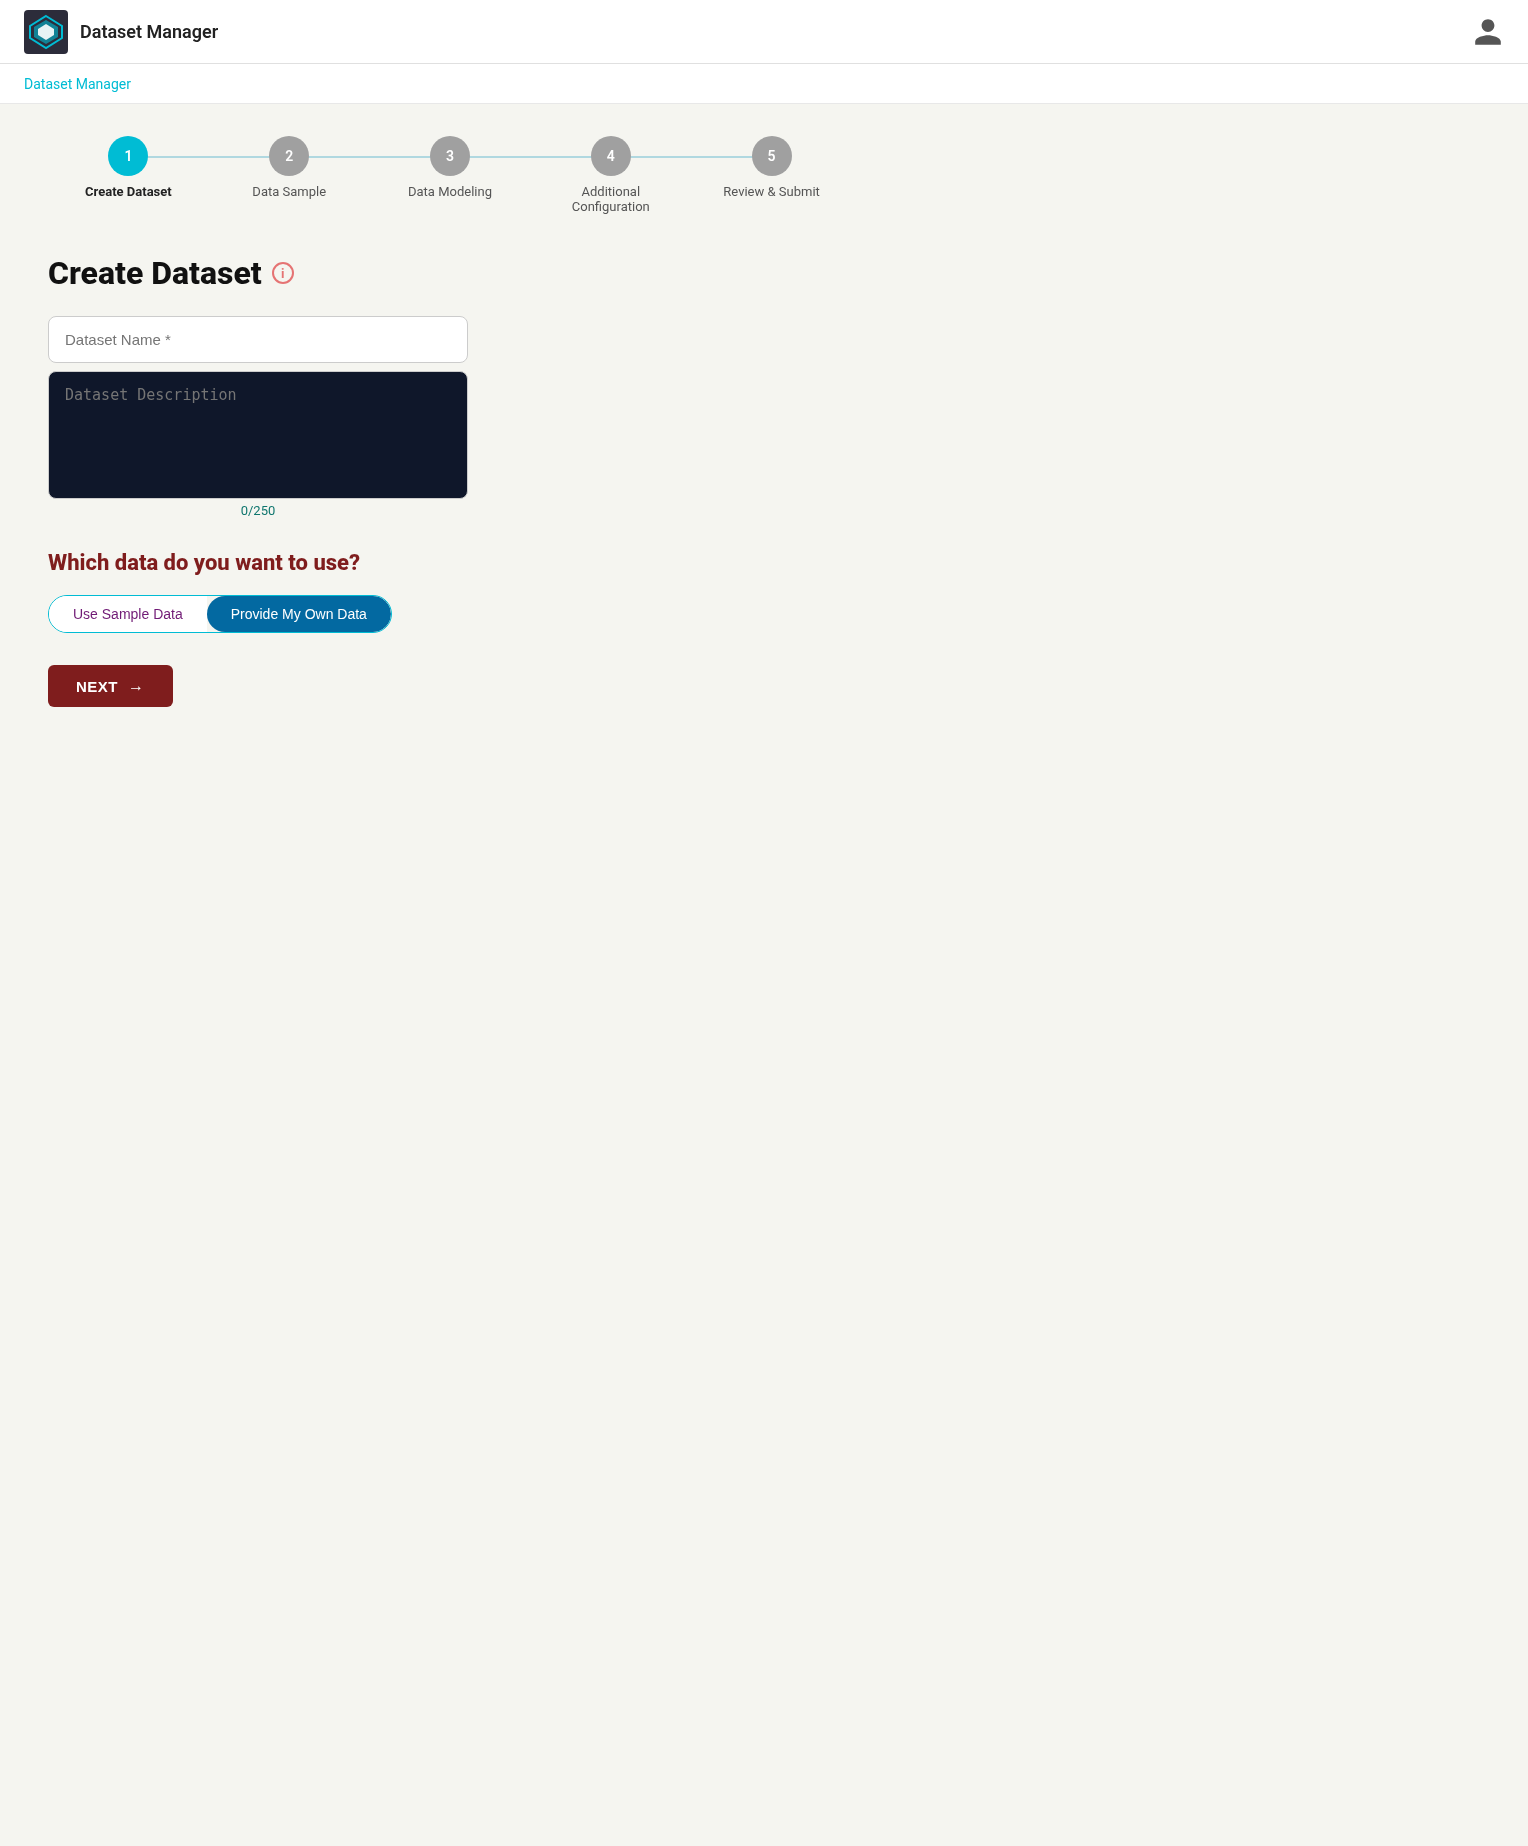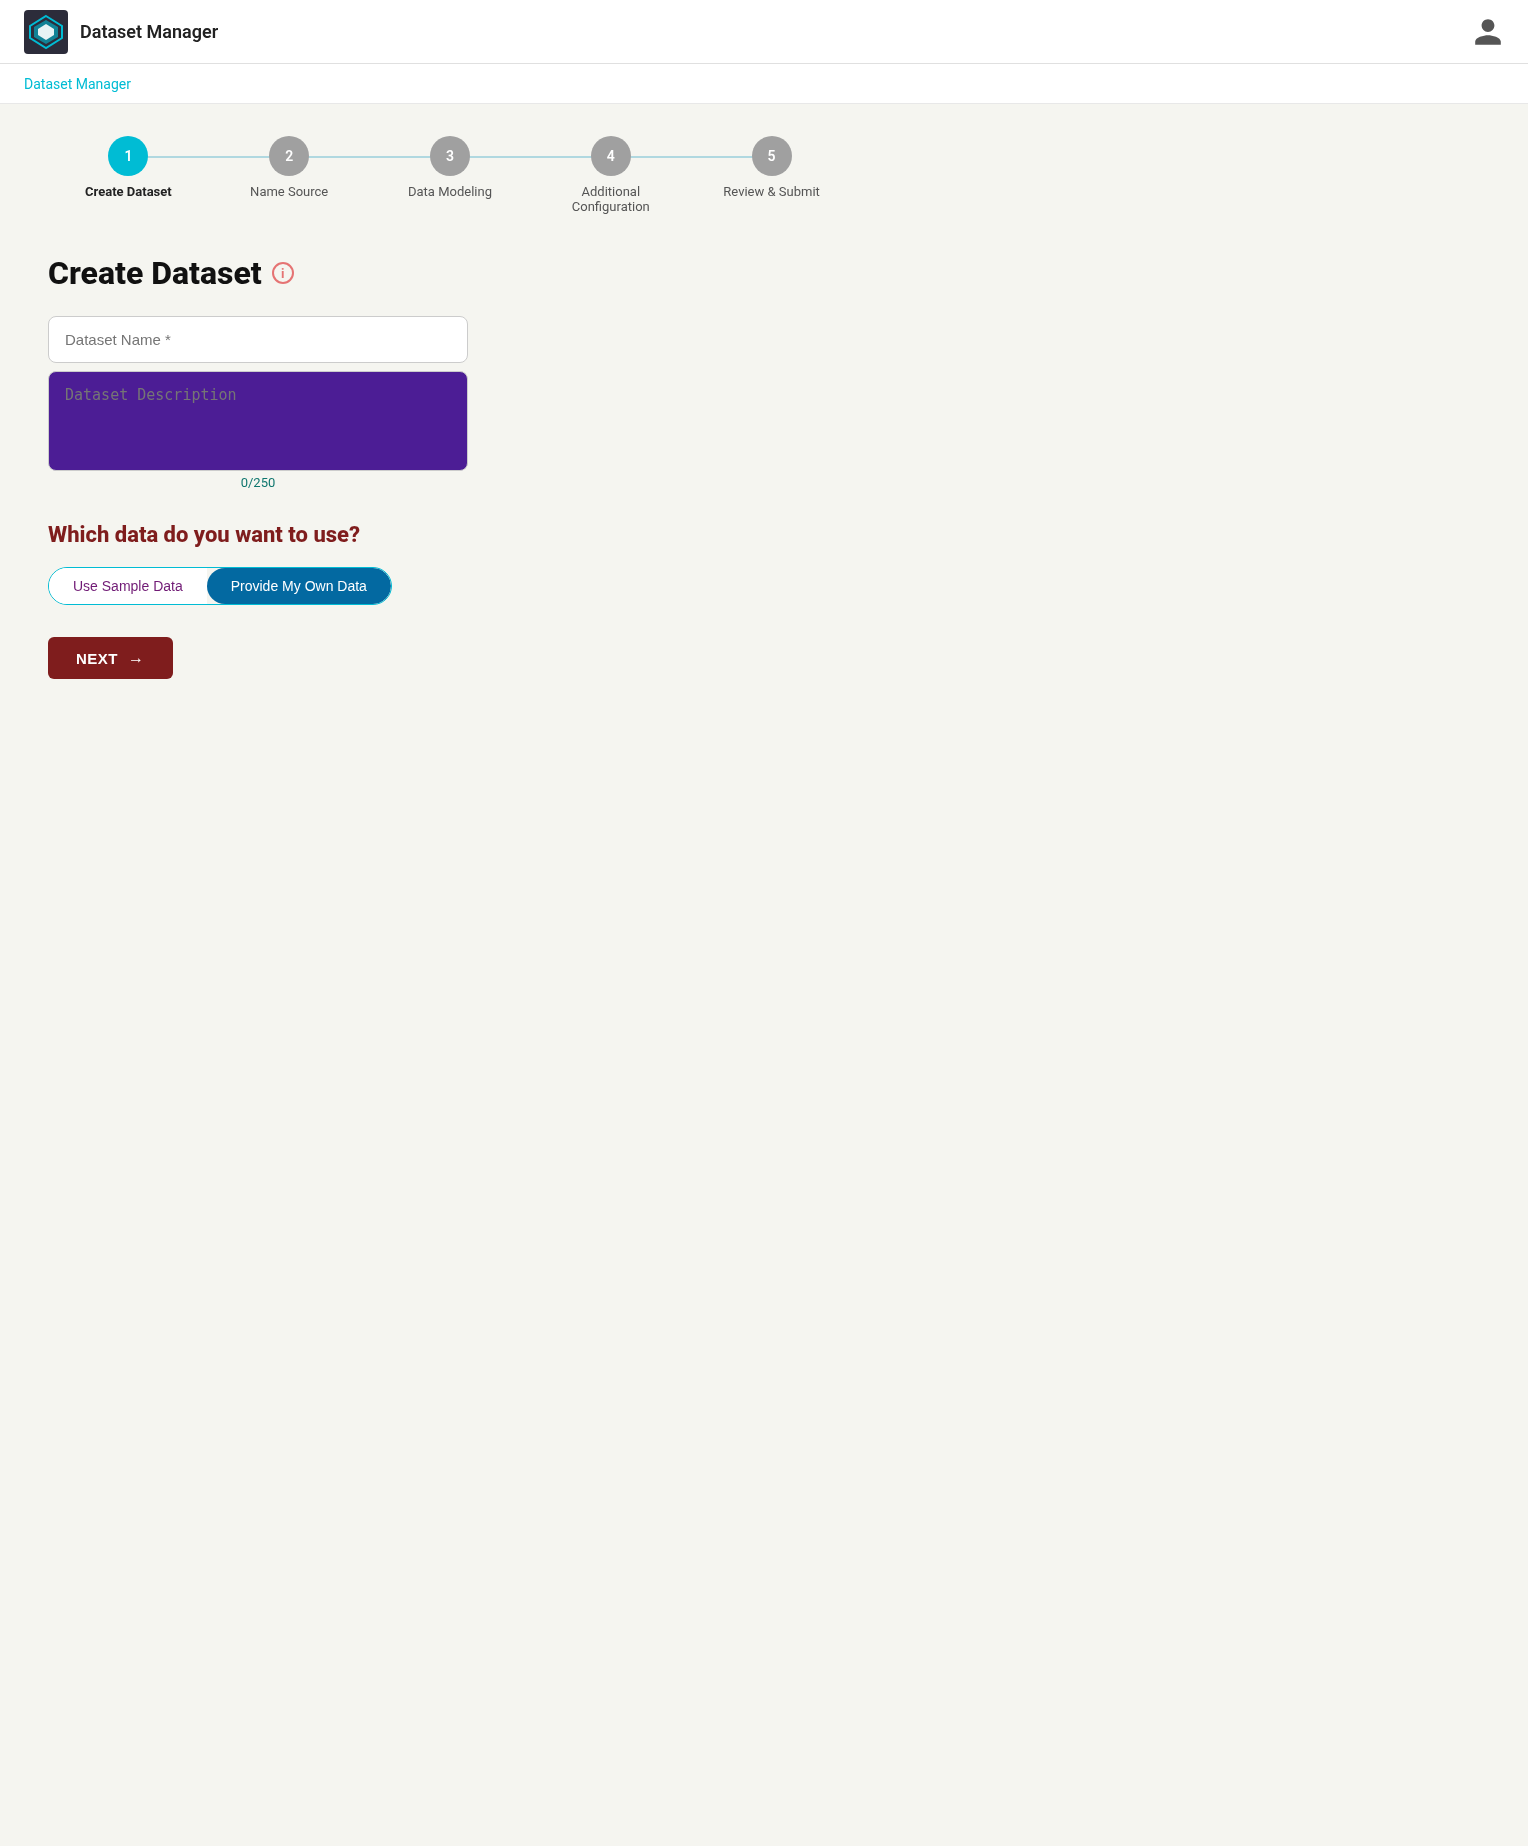--- a/index.html
+++ b/index.html
@@ -176,27 +176,27 @@
       font-size: 15px;
       color: #888;
       background: #fff;
       outline: none;
       display: block;
       margin-bottom: 8px;
     }
 
     .textarea-field {
       width: 420px;
-      height: 100px;
+      height: 128px;
       padding: 14px 16px;
       border: 1.5px solid #ccc;
       border-radius: 8px;
       font-size: 15px;
       color: #888;
-      background: #4c1d95;
+      background: #0f172a;
       outline: none;
       display: block;
       resize: none;
     }
 
     .char-count {
       text-align: center;
       font-size: 13px;
       color: #0f766e;
       width: 420px;
@@ -295,21 +295,21 @@
       </div>
       <div class="step-connector"></div>
       <div class="step-label active">Create Dataset</div>
     </div>
 
     <div class="step">
       <div class="step-circle inactive">
         <span>2</span>
       </div>
       <div class="step-connector"></div>
-      <div class="step-label">Name Source</div>
+      <div class="step-label">Data Sample</div>
     </div>
 
     <div class="step">
       <div class="step-circle inactive">
         <span>3</span>
       </div>
       <div class="step-connector"></div>
       <div class="step-label">Data Modeling</div>
     </div>
 

